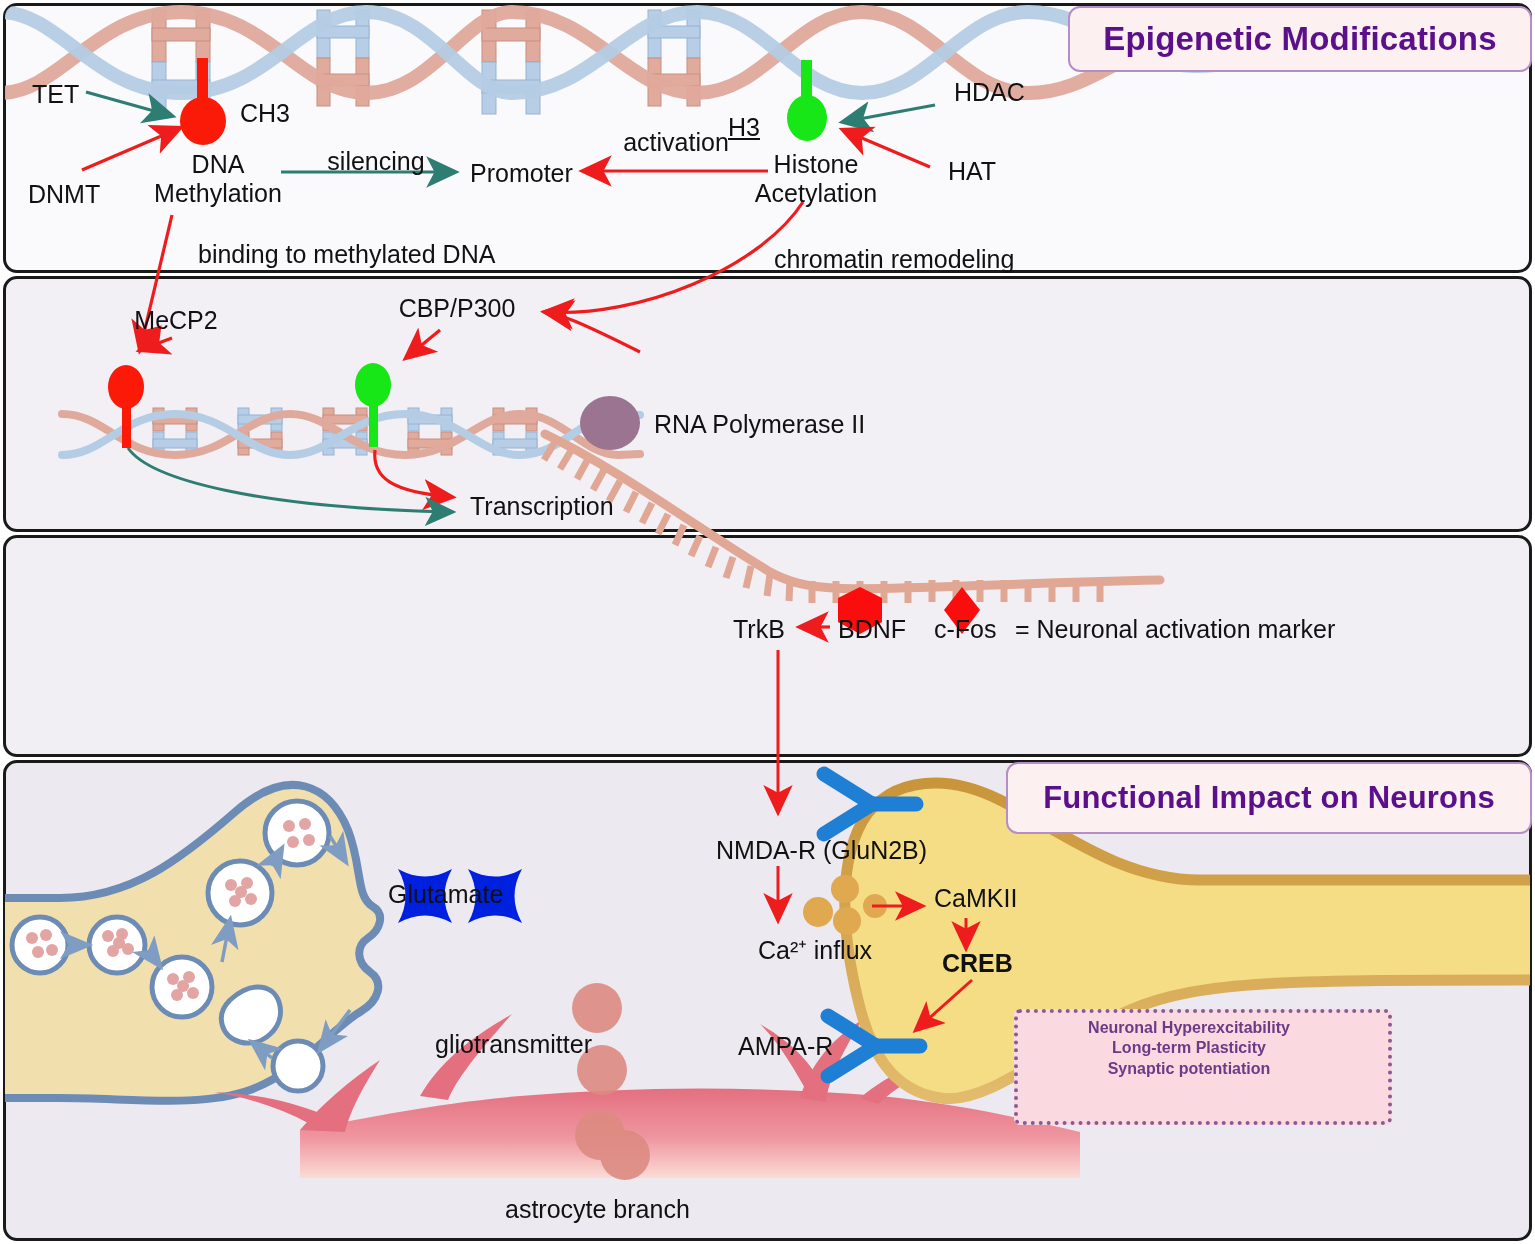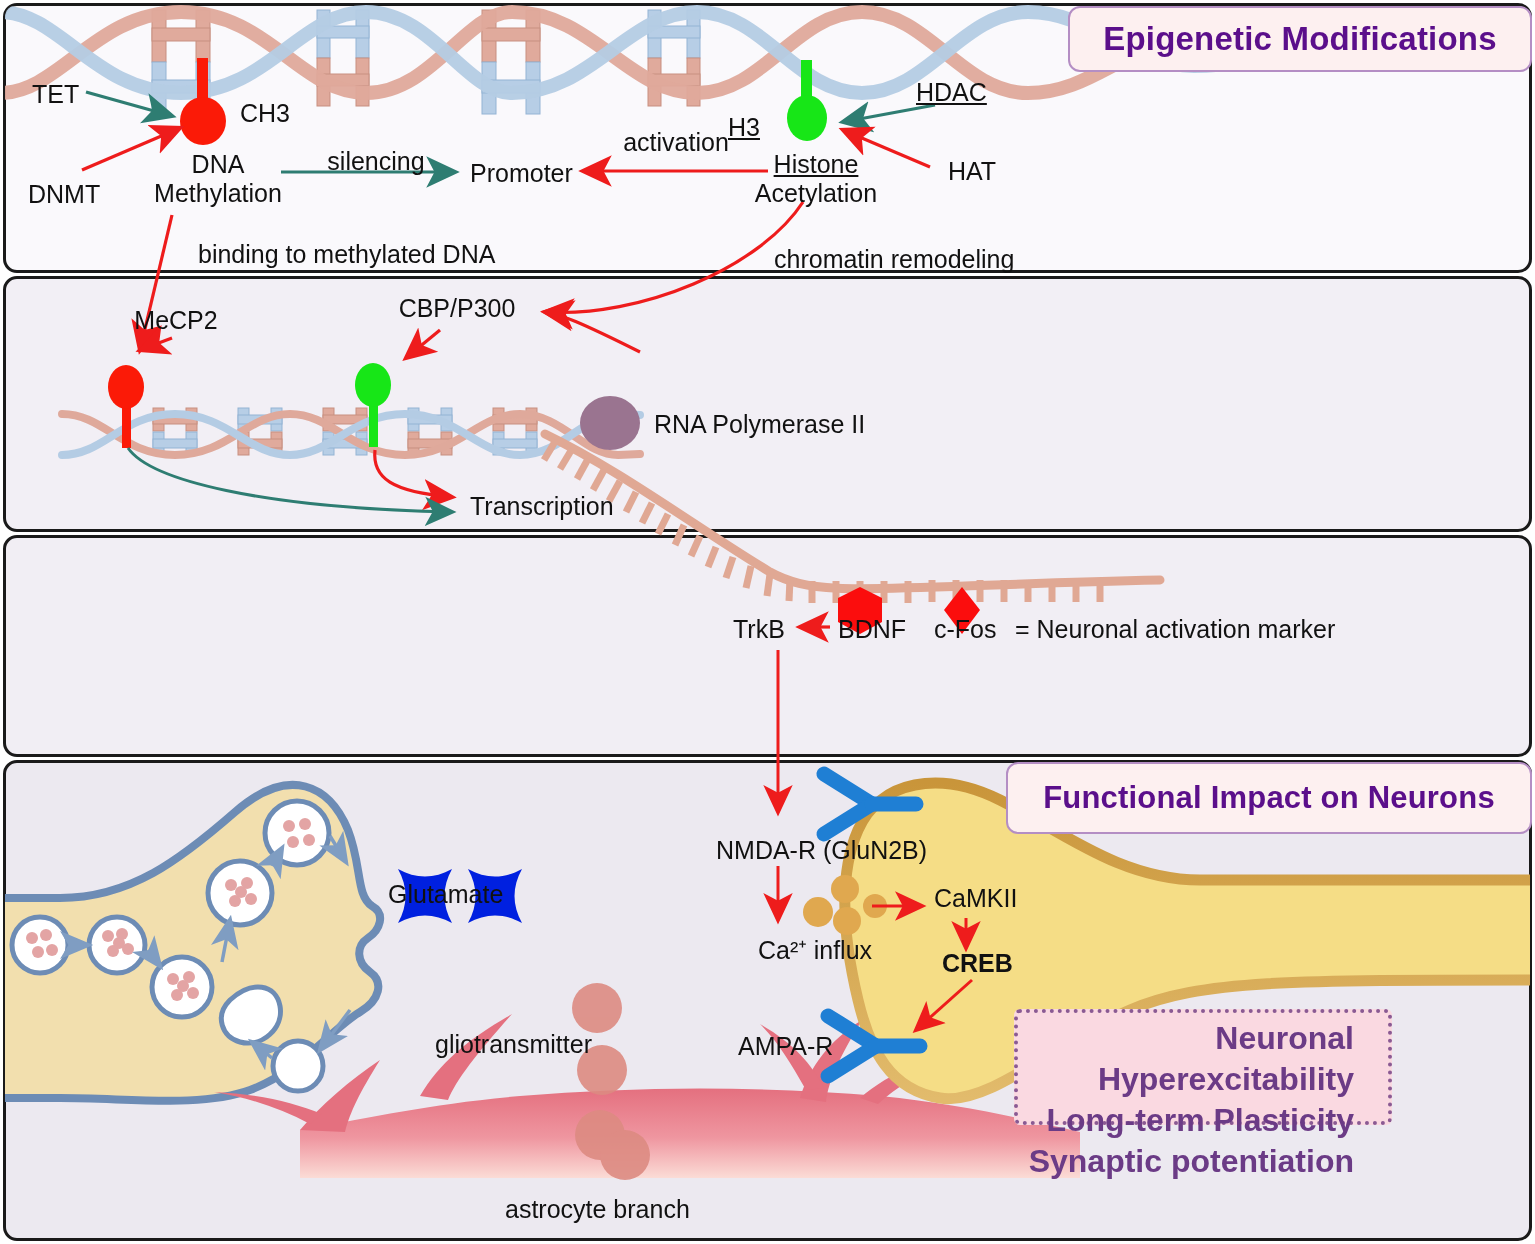--- a/index.html
+++ b/index.html
@@ -15,22 +15,22 @@
          color:#5b0f8b;font-weight:bold;letter-spacing:.2px;}
   #badge-epigenetic{left:1068px;top:6px;width:460px;height:62px;font-size:33px;}
   #badge-transcription{left:1046px;top:287px;width:482px;height:64px;font-size:33px;}
   #badge-geneproducts{left:1220px;top:546px;width:308px;height:58px;font-size:33px;}
   #badge-functional{left:1006px;top:762px;width:522px;height:68px;font-size:31px;}
   .lbl{position:absolute;color:#111;font-size:25px;white-space:nowrap;line-height:1.12;}
   .lbl.c{text-align:center;transform:translateX(-50%);}
   svg.ovl{position:absolute;left:0;top:0;width:1535px;height:1244px;pointer-events:none;overflow:visible;}
   #outcome-box{position:absolute;left:1014px;top:1009px;width:370px;height:108px;
     background:#fad9e1;border:4px dotted #8a5a93;border-radius:6px;}
-  #outcome-text{position:absolute;left:1024px;top:1018px;width:330px;text-align:right;
-    color:#6b3b86;font-weight:bold;font-size:32px;line-height:1.28;}
+  #outcome-text{position:absolute;left:1024px;top:1018px;width:330px;text-align:center;
+    color:#6b3b86;font-weight:bold;font-size:16px;line-height:1.28;}
 </style>
 </head>
 <body>
 
 <div id="stage">
 
   <div class="panel" id="panel-epigenetic"></div>
   <div class="panel" id="panel-transcription"></div>
   <div class="panel" id="panel-geneproducts"></div>
   <div class="panel" id="panel-functional"></div>
@@ -368,24 +368,24 @@
   </div>
 
   <div class="lbl" style="left:32px;top:80px;">TET</div>
   <div class="lbl" style="left:28px;top:180px;">DNMT</div>
   <div class="lbl" style="left:240px;top:99px;">CH3</div>
   <div class="lbl c" style="left:218px;top:150px;">DNA</div>
   <div class="lbl c" style="left:218px;top:179px;">Methylation</div>
   <div class="lbl c" style="left:376px;top:147px;">silencing</div>
   <div class="lbl" style="left:470px;top:159px;">Promoter</div>
   <div class="lbl c" style="left:676px;top:128px;">activation</div>
-  <div class="lbl c" style="left:816px;top:150px;text-decoration:underline;">Histone</div>
+  <div class="lbl c" style="left:816px;top:150px;">Histone</div>
   <div class="lbl c" style="left:816px;top:179px;">Acetylation</div>
   <div class="lbl" style="left:728px;top:113px;text-decoration:underline;">H3</div>
-  <div class="lbl" style="left:916px;top:78px;text-decoration:underline;">HDAC</div>
+  <div class="lbl" style="left:954px;top:78px;">HDAC</div>
   <div class="lbl" style="left:948px;top:157px;">HAT</div>
   <div class="lbl" style="left:198px;top:240px;">binding to methylated DNA</div>
   <div class="lbl" style="left:774px;top:245px;">chromatin remodeling</div>
 
   <div class="lbl c" style="left:176px;top:306px;">MeCP2</div>
   <div class="lbl c" style="left:457px;top:294px;">CBP/P300</div>
   <div class="lbl" style="left:654px;top:410px;">RNA Polymerase II</div>
   <div class="lbl" style="left:470px;top:492px;">Transcription</div>
 
   <div class="lbl" style="left:733px;top:615px;">TrkB</div>

